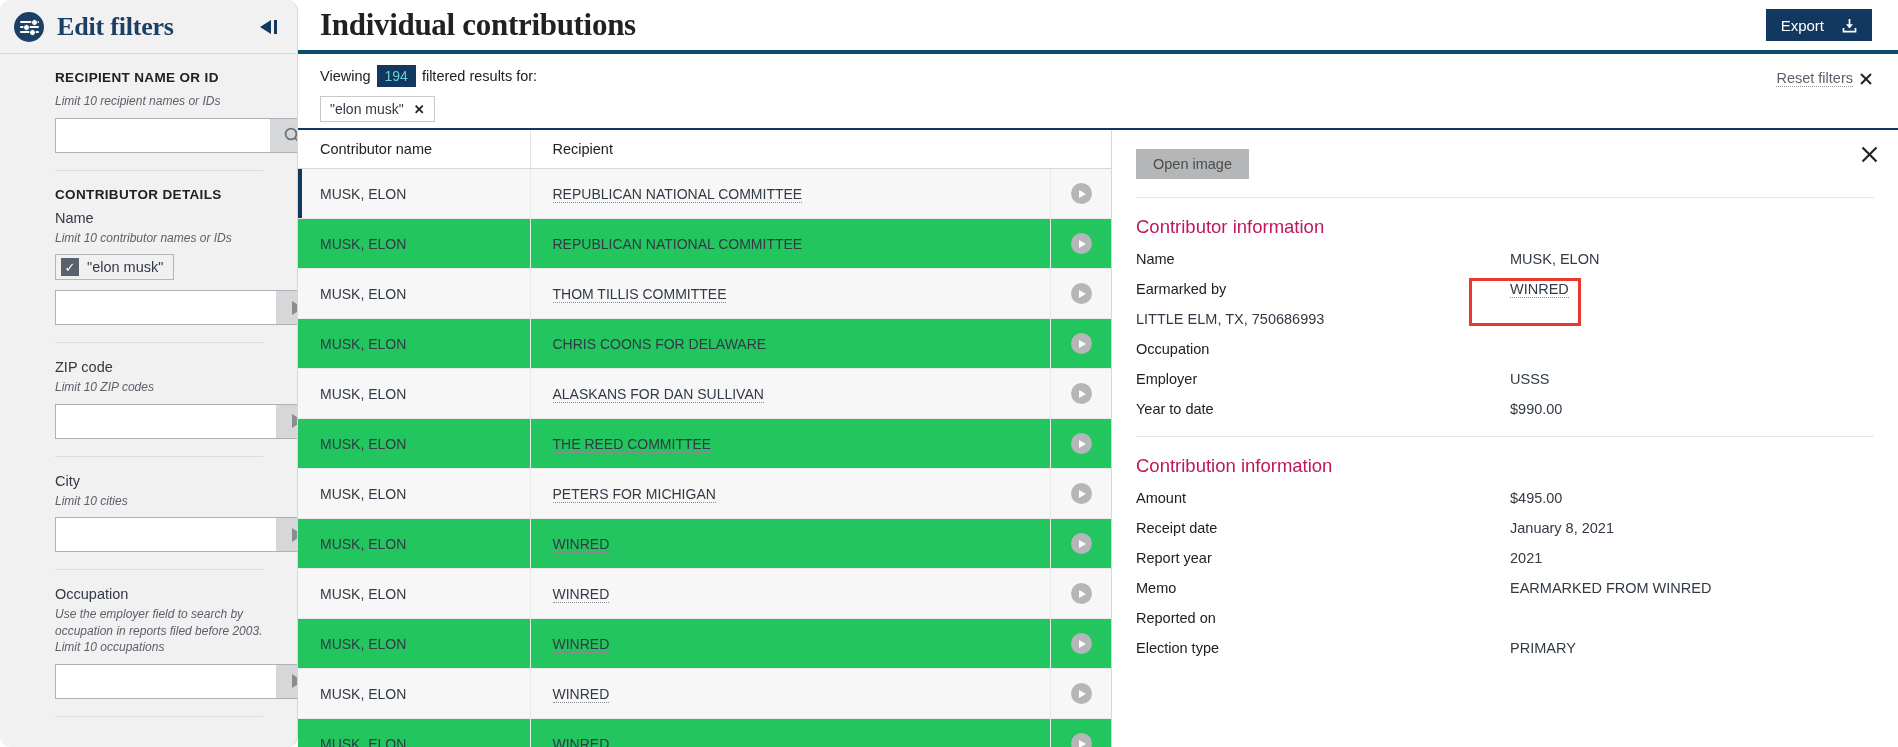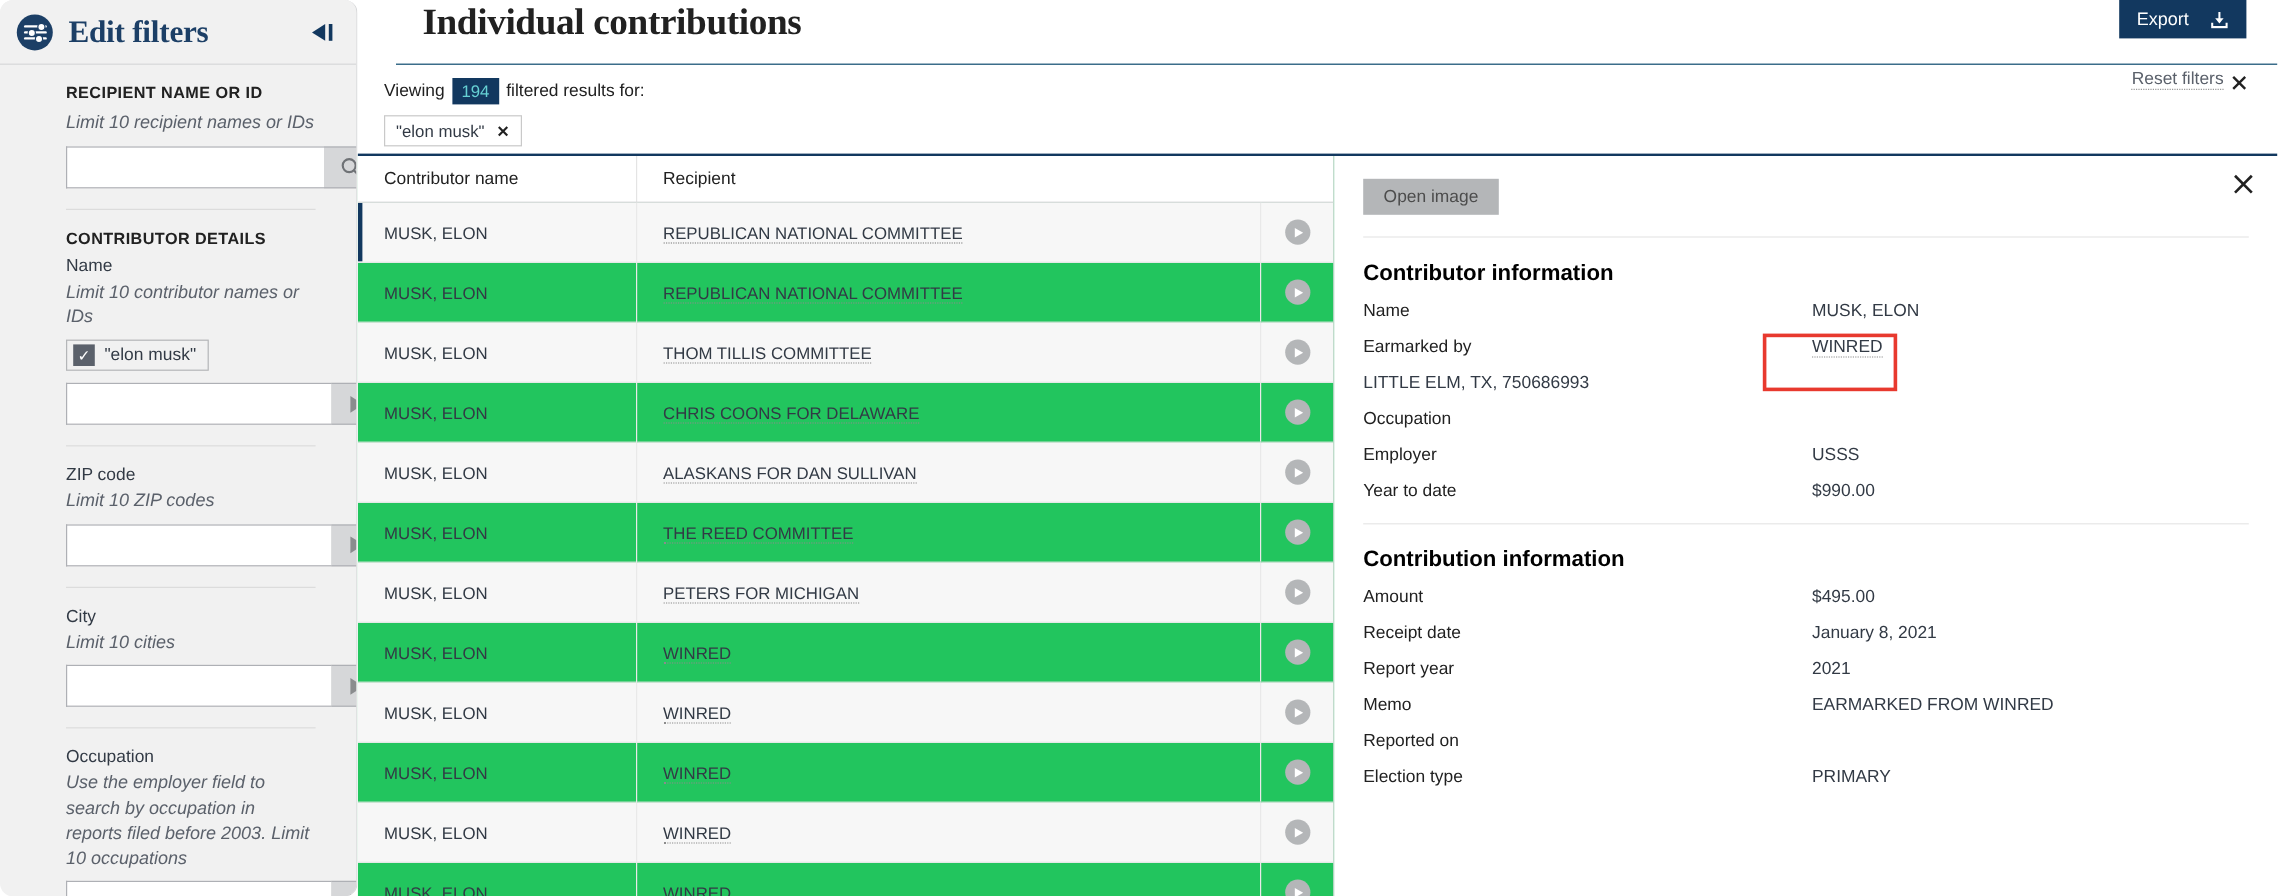--- a/index.html
+++ b/index.html
@@ -81,21 +81,21 @@
     letter-spacing: 0.35px;
     text-transform: uppercase;
     margin-bottom: 8px;
   }
   .field-label {
     font-size: 14.5px;
     color: #323a45;
     margin-bottom: 4px;
   }
   .field-hint {
-    font-size: 15px;
+    font-size: 12px;
     font-style: italic;
     color: #5b616b;
     line-height: 1.38;
     margin-bottom: 8px;
   }
   .input-row {
     display: flex;
     height: 35px;
     width: 265px;
   }
@@ -152,23 +152,23 @@
     height: 747px;
     display: flex;
     flex-direction: column;
     overflow: hidden;
     background: #ffffff;
   }
   #main-header {
     height: 54px;
     flex: 0 0 54px;
     display: flex;
+    align-items: center;
     padding: 0 26px 0 22px;
-    border-bottom: 1px solid #0c4a6e;
-    margin-left: 32px;
+    border-bottom: 4px solid #0c4a6e;
   }
   #page-title {
     font-family: "Liberation Serif", serif;
     font-size: 31px;
     font-weight: 700;
     color: #212121;
     letter-spacing: -0.3px;
   }
   #export-btn {
     margin-left: auto;
@@ -201,23 +201,23 @@
   #result-count {
     background: #12385f;
     color: #66d1d4;
     font-size: 14px;
     padding: 3px 8px;
     font-weight: 400;
   }
   #reset-filters {
     position: absolute;
     right: 26px;
-    top: 4px;
-    display: flex;
-    align-items: flex-end;
+    top: 16px;
+    display: flex;
+    align-items: center;
     gap: 7px;
     font-size: 14.5px;
     color: #5b616b;
     cursor: pointer;
   }
   #reset-filters .rf-label {
     border-bottom: 1px dotted #9a9a9a;
   }
   #tag-strip {
     margin-top: 9px;
@@ -335,22 +335,22 @@
     right: 20px;
     top: 15px;
     font-size: 21px;
     color: #212121;
     cursor: pointer;
     line-height: 1;
     font-weight: 400;
   }
   .detail-section-title {
     font-size: 18.5px;
-    font-weight: 700;
-    color: #000000;
+    font-weight: 400;
+    color: #be185d;
     margin: 18px 0 6px 0;
   }
   .detail-group { padding-bottom: 12px; }
   .detail-group.bordered { border-bottom: 1px solid #e6e6e6; margin-right: 24px; }
   .detail-row {
     display: flex;
     font-size: 14.5px;
     color: #323a45;
     padding: 7px 0;
   }

